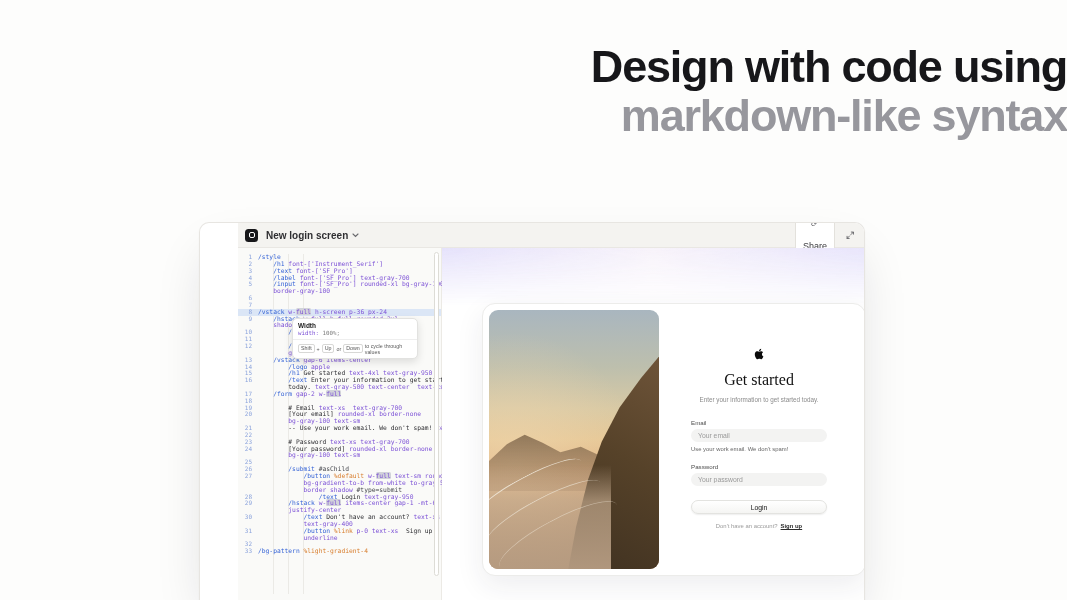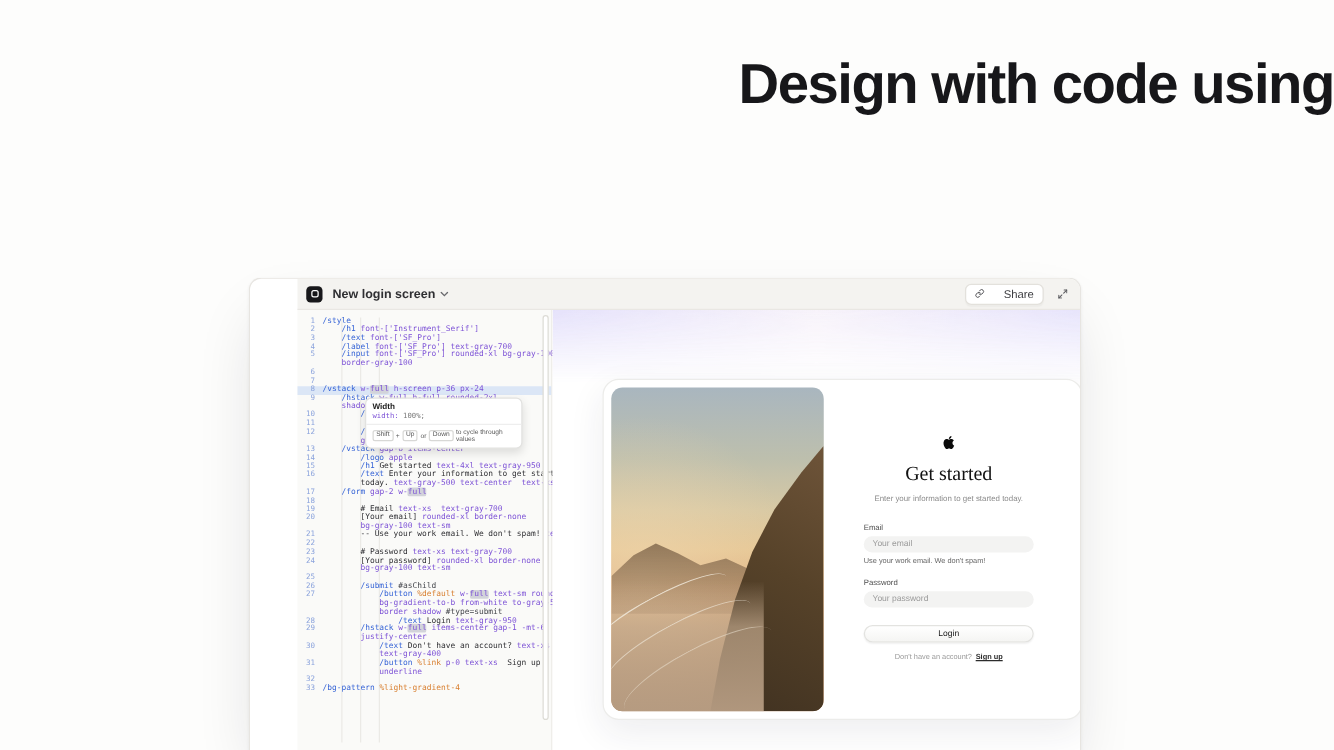--- a/index.html
+++ b/index.html
@@ -20,21 +20,21 @@
             overflow:hidden; display:flex; flex-direction:column;padding-left:38px; }
 
   .titlebar { height:25px; flex:0 0 25px; background:#f4f3f0; border-bottom:1px solid #e9e7e3;
               display:flex; align-items:center; padding:0 7px; gap:8px; }
   .app-logo { width:13px; height:13px; background:#17171a; border-radius:3.5px;
               display:flex; align-items:center; justify-content:center; }
   .app-logo i { display:block; width:6px; height:6px; border:1.5px solid #fff; border-radius:2px; }
   .doc-title { display:flex; align-items:center; gap:4px; font-size:10px; font-weight:600; color:#2f2f32; cursor:default; }
   .titlebar .spacer { flex:1; }
   .share-btn { display:flex; align-items:center; gap:15px; background:#fff; border:1px solid #e3e1dc;
-               border-radius:5px; padding:2.5px 7px; font-size:9px; color:#3a3a3e; box-shadow:0 1px 1px rgba(0,0,0,.03); }
+               border-radius:5px; padding:2.5px 7px; font-size:9px; color:#3a3a3e; box-shadow:0 1px 1px rgba(0,0,0,.03);flex-direction:column; }
   .icon-btn { display:flex; align-items:center; justify-content:center; width:14px; height:14px; }
 
   .content { flex:1; display:flex; min-height:0; }
 
   
   .code-panel { width:204px; flex:0 0 204px; background:#fafaf8; border-right:1px solid #eceae5;
                 position:relative; font-family:"DejaVu Sans Mono", monospace; }
   .code-rows { padding-top:6px; position:relative; }
   .guides { position:absolute; top:6px; bottom:6px; left:0; }
   .guide { position:absolute; top:0; bottom:0; width:1px; background:#ebeae6; }
@@ -111,20 +111,21 @@
   .signup-row { margin-top:9px; font-size:5.9px; color:#9a9a9a; display:flex; gap:3px; align-items:center; }
   .signup-link { color:#2c2c2c; font-weight:700; text-decoration:underline; }
 
   svg { display:block; }
 </style>
 </head>
 <body>
 
 <div class="hero">
   <div class="l1">Design with code using</div>
+  <div class="l2">markdown-like syntax</div>
 </div>
 
 <div class="window">
 
   <div class="titlebar">
     <div class="app-logo">
         <i></i>
       </div>
     <div class="doc-title">
       <span>New login screen</span>

